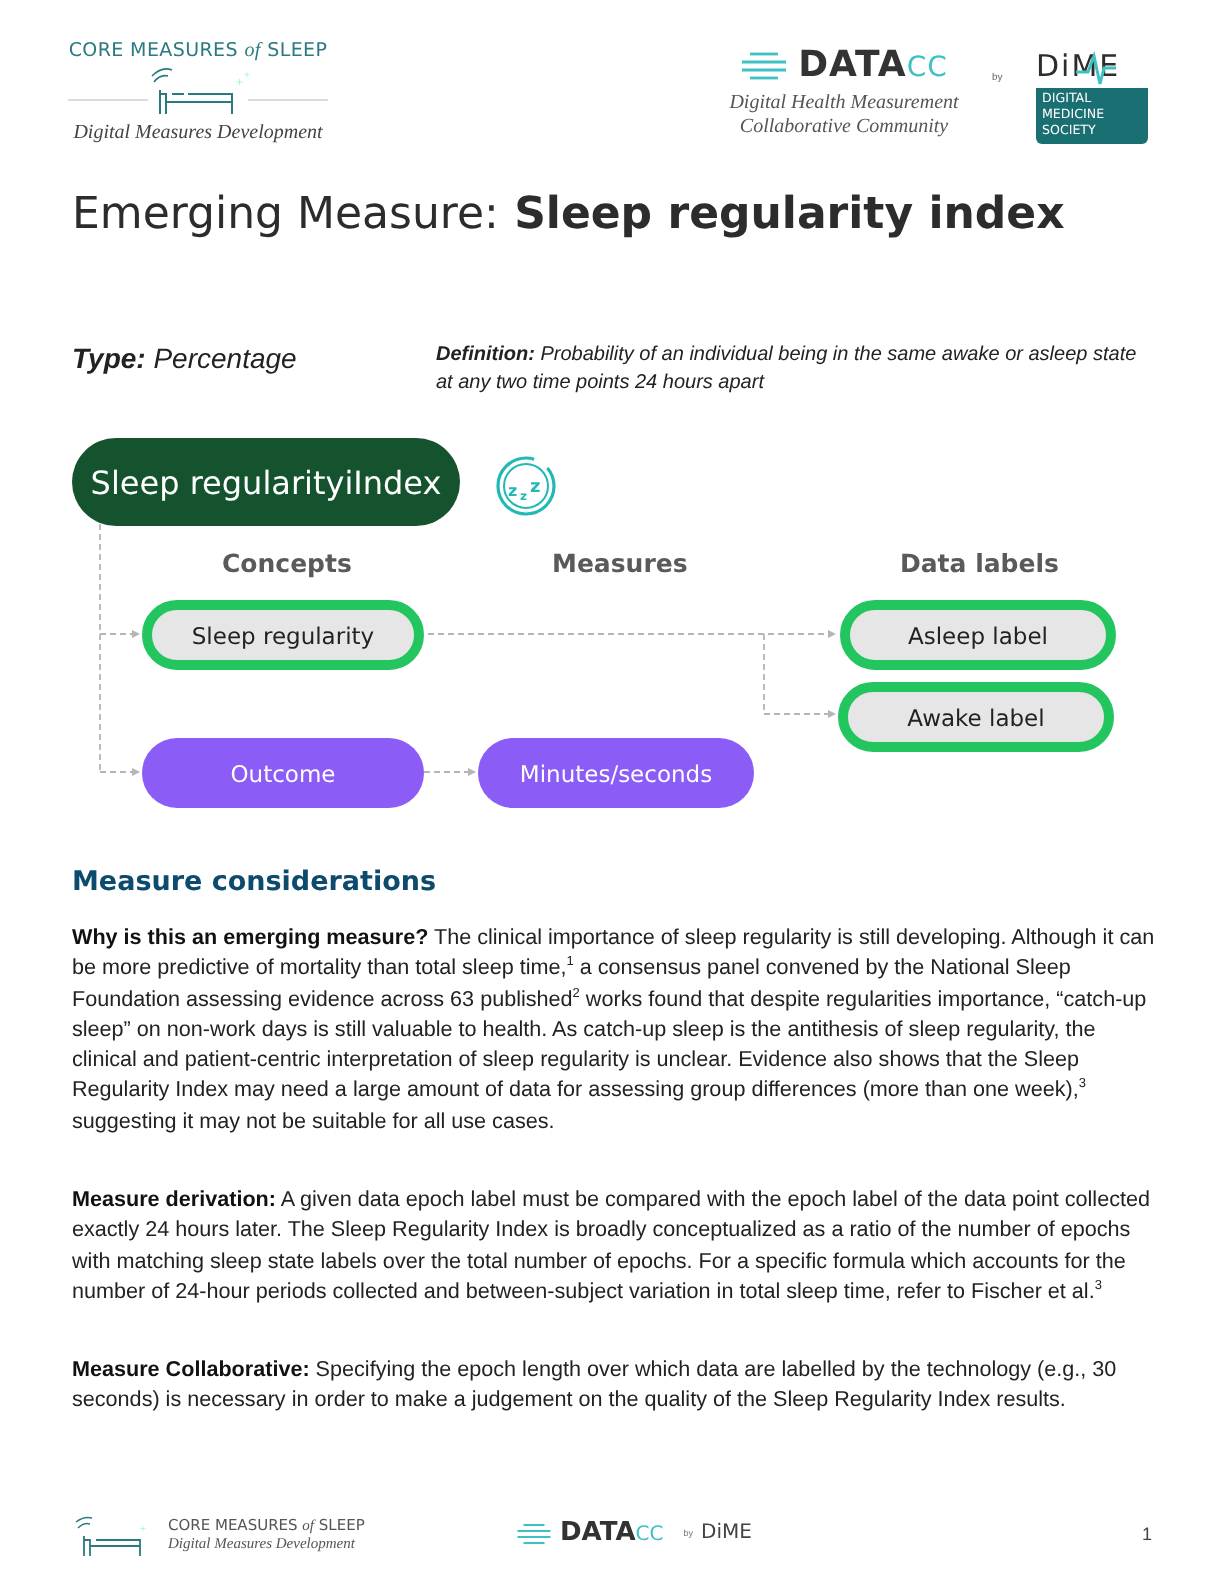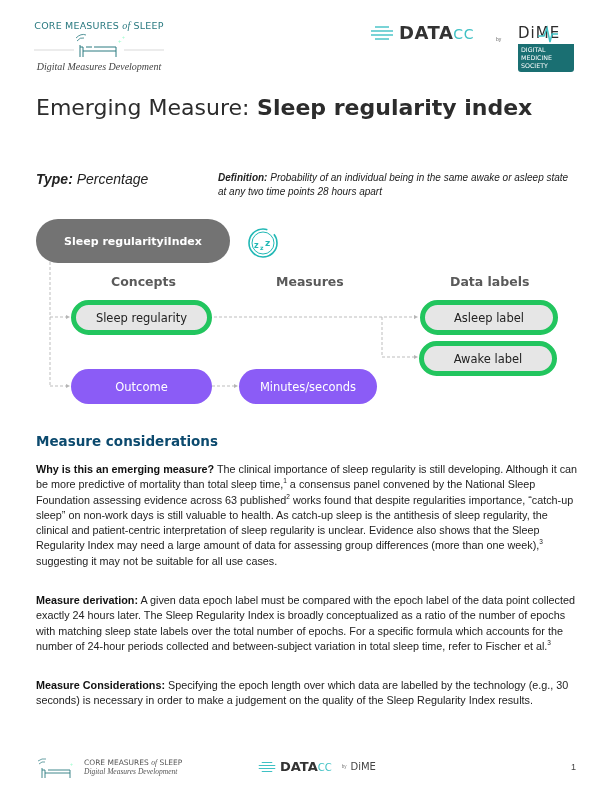--- a/index.html
+++ b/index.html
@@ -28,21 +28,21 @@
   .page-title { position: absolute; left: 36px; top: 93px; width: 545px; font-size: 22px; line-height: 29px; color: #2c2c2c; font-family: "DejaVu Sans", sans-serif; }
   .page-title b { font-weight: normal; }
 
   .type-line { position: absolute; left: 36px; top: 171px; font-size: 14px; font-style: italic; color: #222; }
   .def-line { position: absolute; left: 218px; top: 171px; width: 360px; font-size: 10px; line-height: 14px; font-style: italic; color: #222; }
   .type-line b, .def-line b { font-weight: bold; }
 
   
   .diagram { position: absolute; left: 0; top: 0; width: 612px; height: 792px; pointer-events: none; }
   .pill { position: absolute; display: flex; align-items: center; justify-content: center; border-radius: 18px; font-size: 11.5px; font-family: "DejaVu Sans", sans-serif; }
-  .pill-teal { background: #737373; color: #fff; font-weight: bold; font-size: 11px; border-radius: 22px; }
+  .pill-teal { background: #14532d; color: #fff; font-weight: normal; font-size: 16px; border-radius: 22px; }
   .pill-light { background: #e6e6e6; color: #222; border: 5px solid #22c55e; }
   .pill-dark { background: #8b5cf6; color: #fff; }
   .col-head { position: absolute; font-size: 12.5px; font-weight: bold; color: #5a5a5a; font-family: "DejaVu Sans", sans-serif; }
 
   
   .section-head { position: absolute; left: 36px; top: 433px; font-size: 13.5px; font-weight: bold; color: #0c4a6e; font-family: "DejaVu Sans", sans-serif; }
   .para { position: absolute; left: 36px; width: 545px; font-size: 10.8px; line-height: 15.3px; color: #222; }
   .para b { font-weight: bold; color: #111; }
   .para sup { font-size: 6.5px; line-height: 0; }
 
@@ -81,20 +81,24 @@
     <svg width="24" height="16" viewBox="0 0 24 16">
       <g stroke="#3fc1c4" stroke-width="1.4">
         <line x1="5" y1="2" x2="19" y2="2"></line>
         <line x1="1" y1="6" x2="23" y2="6"></line>
         <line x1="1" y1="10" x2="23" y2="10"></line>
         <line x1="5" y1="14" x2="19" y2="14"></line>
       </g>
     </svg>
     <span class="datacc-word"><span>DATA</span><span class="cc">CC</span></span>
   </div>
+  <div class="datacc-sub">
+    <div>Digital Health Measurement</div>
+    <div>Collaborative Community</div>
+  </div>
 </div>
 <div class="by-small">by</div>
 
 <div class="dime">
   <div class="dime-top">
     <span>DiME</span>
     <svg width="20" height="20" viewBox="0 0 20 20" style="position:absolute;left:20px;top:0">
       <path d="M0 12 L6 12 L9 4 L12 18 L14 10 L20 10" stroke="#3fc1c4" stroke-width="1.5" fill="none"></path>
     </svg>
   </div>
@@ -103,21 +107,21 @@
     <div>MEDICINE</div>
     <div>SOCIETY</div>
   </div>
 </div>
 
 <h1 class="page-title">
   <b>Emerging Measure:</b><span> Sleep regularity index</span><br>
 </h1>
 
 <div class="type-line"><b>Type:</b><span> Percentage</span></div>
-<div class="def-line"><b>Definition:</b><span> Probability of an individual being in the same awake or asleep state at any two time points 28 hours apart</span></div>
+<div class="def-line"><b>Definition:</b><span> Probability of an individual being in the same awake or asleep state at any two time points 24 hours apart</span></div>
 
 <svg class="diagram" width="612" height="792">
   <g stroke="#b5b5b5" stroke-width="0.9" stroke-dasharray="3,2" fill="none">
     <line x1="50" y1="262" x2="50" y2="386"></line>
     <line x1="50" y1="317" x2="68" y2="317"></line>
     <line x1="50" y1="386" x2="68" y2="386"></line>
     <line x1="214" y1="317" x2="416" y2="317"></line>
     <line x1="382" y1="317" x2="382" y2="357"></line>
     <line x1="382" y1="357" x2="416" y2="357"></line>
     <line x1="212" y1="386" x2="236" y2="386"></line>
@@ -150,21 +154,21 @@
 <div class="pill pill-dark" style="left:239px;top:369px;width:138px;height:35px;">Minutes/seconds</div>
 <div class="pill pill-light" style="left:420px;top:300px;width:138px;height:35px;">Asleep label</div>
 <div class="pill pill-light" style="left:419px;top:341px;width:138px;height:35px;">Awake label</div>
 
 <h2 class="section-head">Measure considerations</h2>
 
 <p class="para" style="top:462px;"><b>Why is this an emerging measure?</b><span> The clinical importance of sleep regularity is still developing. Although it can be more predictive of mortality than total sleep time,</span><sup>1</sup><span> a consensus panel convened by the National Sleep Foundation assessing evidence across 63 published</span><sup>2</sup><span> works found that despite regularities importance, “catch-up sleep” on non-work days is still valuable to health. As catch-up sleep is the antithesis of sleep regularity, the clinical and patient-centric interpretation of sleep regularity is unclear. Evidence also shows that the Sleep Regularity Index may need a large amount of data for assessing group differences (more than one week),</span><sup>3</sup><span> suggesting it may not be suitable for all use cases.</span></p>
 
 <p class="para" style="top:593px;"><b>Measure derivation:</b><span> A given data epoch label must be compared with the epoch label of the data point collected exactly 24 hours later. The Sleep Regularity Index is broadly conceptualized as a ratio of the number of epochs with matching sleep state labels over the total number of epochs. For a specific formula which accounts for the number of 24-hour periods collected and between-subject variation in total sleep time, refer to Fischer et al.</span><sup>3</sup></p>
 
-<p class="para" style="top:678px;"><b>Measure Considerations:</b><span> Specifying the epoch length over which data are labelled by the technology (e.g., 30 seconds) is necessary in order to make a judgement on the quality of the Sleep Regularity Index results.</span></p>
+<p class="para" style="top:678px;"><b>Measure Collaborative:</b><span> Specifying the epoch length over which data are labelled by the technology (e.g., 30 seconds) is necessary in order to make a judgement on the quality of the Sleep Regularity Index results.</span></p>
 
 <div class="footer">
   <svg class="f-cms" width="40" height="22" viewBox="0 0 40 22">
     <path d="M6 20 V10 M6 12 H9 V20 M9 15 H34 V20 M12 12 H34 V15" stroke="#2a7a80" stroke-width="0.9" fill="none"></path>
     <path d="M3 6 Q6 3 9 4 M2 3 Q6 0 10 1" stroke="#2a7a80" stroke-width="0.7" fill="none"></path>
     <text x="34" y="8" font-size="5" fill="#9fc">+</text>
   </svg>
   <div class="f-cms-text" style="left:84px;">
     <div class="f-cms-title"><span>CORE MEASURES </span><i>of</i><span> SLEEP</span></div>
     <div class="f-cms-sub">Digital Measures Development</div>

